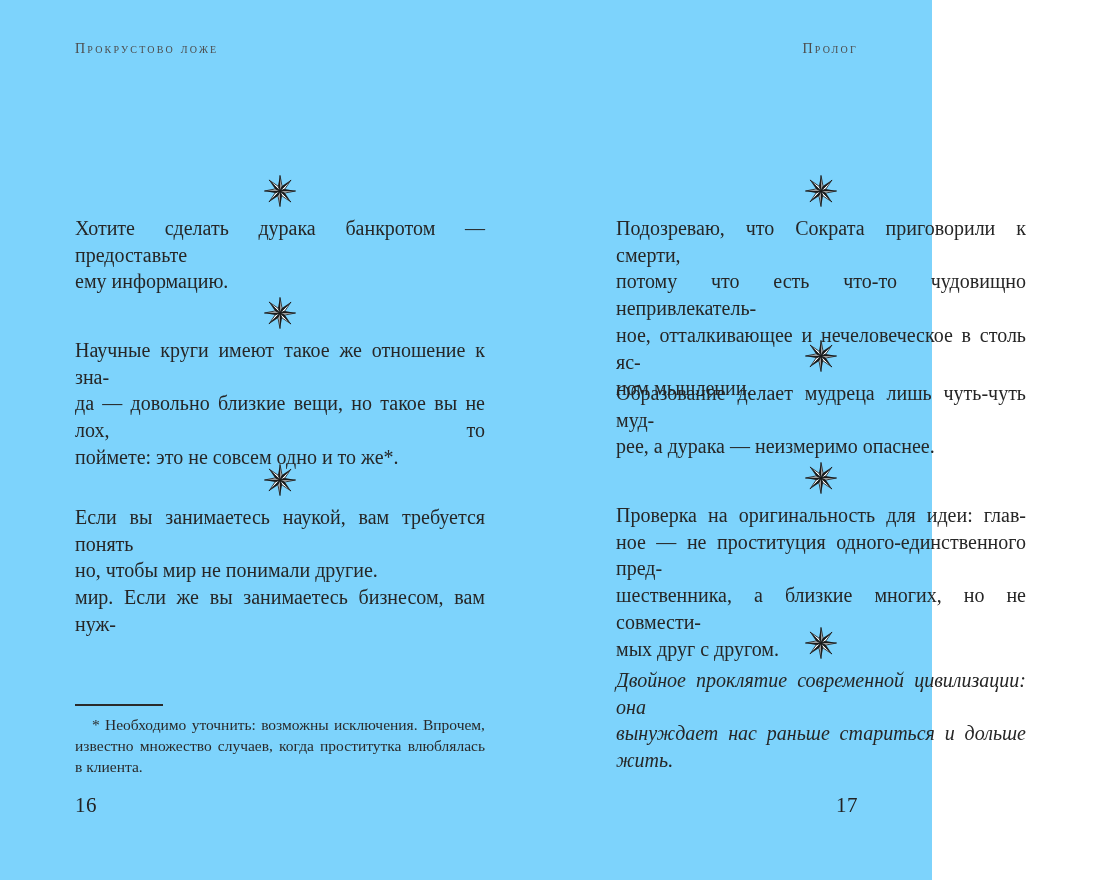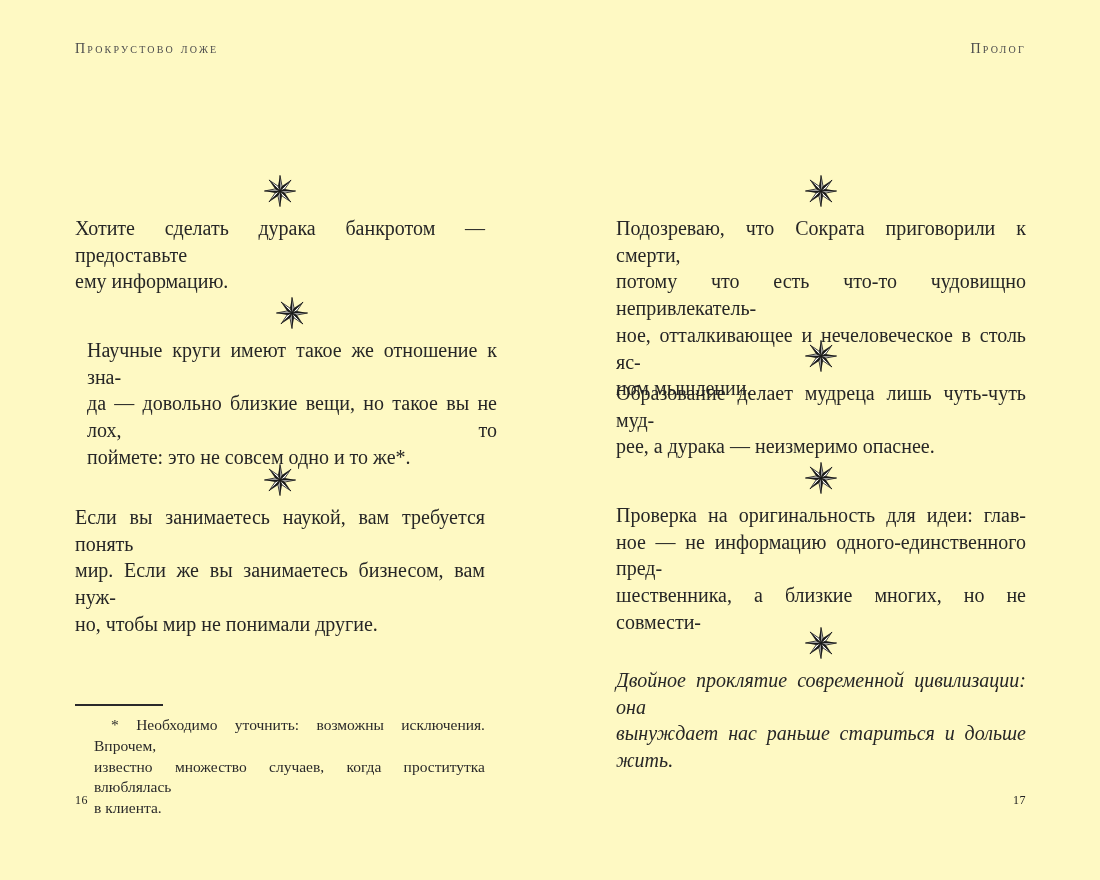--- a/index.html
+++ b/index.html
@@ -4,22 +4,22 @@
 <style>
   * { margin: 0; padding: 0; box-sizing: border-box; }
   html, body {
     width: 1100px; height: 880px;
     background: #ffffff;
     font-family: "Liberation Serif", "DejaVu Serif", serif;
     overflow: hidden;
   }
   .spread {
     position: relative;
-    width: 1100px; height: 880px;
-    background: #fef9c3;
+    width: 932px; height: 880px;
+    background: #7dd3fc;
   }
   
   .running-head {
     position: absolute;
     top: 41px;
     font-size: 14px;
     letter-spacing: 2.2px;
     font-variant: small-caps;
     color: #4d4d4d;
     white-space: nowrap;
@@ -32,21 +32,21 @@
     position: absolute;
     top: 0;
     width: 410px;
     height: 880px;
   }
   #left-col  { left: 75px; }
   #right-col { left: 616px; }
 
   .section { position: absolute; left: 0; width: 100%; }
   #left-col  .section:nth-child(1) { top: 174px; }
-  #left-col  .section:nth-child(2) { top: 296px; margin-left: 12px; }
+  #left-col  .section:nth-child(2) { top: 296px; }
   #left-col  .section:nth-child(3) { top: 463px; }
   #right-col .section:nth-child(1) { top: 174px; }
   #right-col .section:nth-child(2) { top: 339px; }
   #right-col .section:nth-child(3) { top: 461px; }
   #right-col .section:nth-child(4) { top: 626px; font-style: italic; }
 
   .ornament {
     text-align: center;
     height: 34px;
     line-height: 0;
@@ -76,29 +76,28 @@
   .footnote-rule {
     width: 88px;
     height: 2px;
     background: #2a2a2a;
     margin-bottom: 9px;
   }
   .footnote-text {
     font-size: 15.5px;
     line-height: 20.8px;
     color: #2a2a2a;
-    margin-left: 19px;
   }
   .footnote-text .line.first { text-indent: 17px; }
 
   
   .page-num {
     position: absolute;
     top: 793px;
-    font-size: 12px;
+    font-size: 21px;
     color: #222222;
     letter-spacing: 0.5px;
   }
   .page-num.left  { left: 75px; }
   .page-num.right { right: 74px; }
 </style>
 </head>
 <body>
 
 <div class="spread">
@@ -171,22 +170,22 @@
             <polygon points="18,18 18.000000000000004,34.5 15.856972778755498,23.173725382063207" fill="#ffffff" stroke="#1a1a1a" stroke-width="0.9"></polygon>
             <polygon points="18,18 15.856972778755498,23.173725382063207 6.3327381104219675,29.667261889578036" fill="#1a1a1a"></polygon>
             <polygon points="18,18 6.3327381104219675,29.667261889578036 12.826274617936797,20.143027221244505" fill="#ffffff" stroke="#1a1a1a" stroke-width="0.9"></polygon>
             <polygon points="18,18 12.826274617936797,20.143027221244505 1.5,18.000000000000004" fill="#1a1a1a"></polygon>
             <polygon points="18,18 1.5,18.000000000000004 12.826274617936795,15.856972778755496" fill="#ffffff" stroke="#1a1a1a" stroke-width="0.9"></polygon>
             <polygon points="18,18 12.826274617936795,15.856972778755496 6.332738110421964,6.332738110421969" fill="#1a1a1a"></polygon>
             <polygon points="18,18 6.332738110421964,6.332738110421969 15.856972778755495,12.826274617936797" fill="#ffffff" stroke="#1a1a1a" stroke-width="0.9"></polygon>
           </svg></div>
         <div class="para">
           <div class="line">Если вы занимаетесь наукой, вам требуется понять</div>
+          <div class="line last">но, чтобы мир не понимали другие.</div>
           <div class="line">мир. Если же вы занимаетесь бизнесом, вам нуж-</div>
-          <div class="line last">но, чтобы мир не понимали другие.</div>
         </div>
       </div>
     </div>
   <div class="column" id="right-col">
       <div class="section">
         <div class="ornament"><svg width="34" height="34" viewBox="0 0 36 36" aria-hidden="true">
             <polygon points="18,18 15.856972778755498,12.826274617936795 18,1.5" fill="#1a1a1a"></polygon>
             <polygon points="18,18 18,1.5 20.143027221244502,12.826274617936795" fill="#ffffff" stroke="#1a1a1a" stroke-width="0.9"></polygon>
             <polygon points="18,18 20.143027221244502,12.826274617936795 29.667261889578032,6.332738110421966" fill="#1a1a1a"></polygon>
             <polygon points="18,18 29.667261889578032,6.332738110421966 23.173725382063203,15.856972778755498" fill="#ffffff" stroke="#1a1a1a" stroke-width="0.9"></polygon>
@@ -248,22 +247,23 @@
             <polygon points="18,18 18.000000000000004,34.5 15.856972778755498,23.173725382063207" fill="#ffffff" stroke="#1a1a1a" stroke-width="0.9"></polygon>
             <polygon points="18,18 15.856972778755498,23.173725382063207 6.3327381104219675,29.667261889578036" fill="#1a1a1a"></polygon>
             <polygon points="18,18 6.3327381104219675,29.667261889578036 12.826274617936797,20.143027221244505" fill="#ffffff" stroke="#1a1a1a" stroke-width="0.9"></polygon>
             <polygon points="18,18 12.826274617936797,20.143027221244505 1.5,18.000000000000004" fill="#1a1a1a"></polygon>
             <polygon points="18,18 1.5,18.000000000000004 12.826274617936795,15.856972778755496" fill="#ffffff" stroke="#1a1a1a" stroke-width="0.9"></polygon>
             <polygon points="18,18 12.826274617936795,15.856972778755496 6.332738110421964,6.332738110421969" fill="#1a1a1a"></polygon>
             <polygon points="18,18 6.332738110421964,6.332738110421969 15.856972778755495,12.826274617936797" fill="#ffffff" stroke="#1a1a1a" stroke-width="0.9"></polygon>
           </svg></div>
         <div class="para">
           <div class="line">Проверка на оригинальность для идеи: глав-</div>
-          <div class="line">ное — не информацию одного-единственного пред-</div>
+          <div class="line">ное — не проституция одного-единственного пред-</div>
           <div class="line">шественника, а близкие многих, но не совмести-</div>
+          <div class="line last">мых друг с другом.</div>
         </div>
       </div>
       <div class="section">
         <div class="ornament"><svg width="34" height="34" viewBox="0 0 36 36" aria-hidden="true">
             <polygon points="18,18 15.856972778755498,12.826274617936795 18,1.5" fill="#1a1a1a"></polygon>
             <polygon points="18,18 18,1.5 20.143027221244502,12.826274617936795" fill="#ffffff" stroke="#1a1a1a" stroke-width="0.9"></polygon>
             <polygon points="18,18 20.143027221244502,12.826274617936795 29.667261889578032,6.332738110421966" fill="#1a1a1a"></polygon>
             <polygon points="18,18 29.667261889578032,6.332738110421966 23.173725382063203,15.856972778755498" fill="#ffffff" stroke="#1a1a1a" stroke-width="0.9"></polygon>
             <polygon points="18,18 23.173725382063203,15.856972778755498 34.5,18" fill="#1a1a1a"></polygon>
             <polygon points="18,18 34.5,18 23.173725382063203,20.143027221244502" fill="#ffffff" stroke="#1a1a1a" stroke-width="0.9"></polygon>

